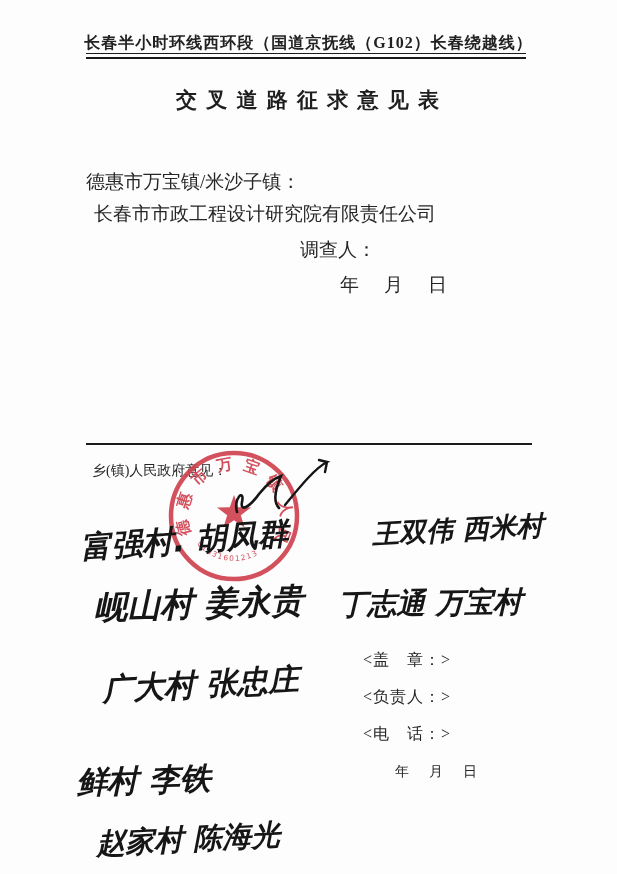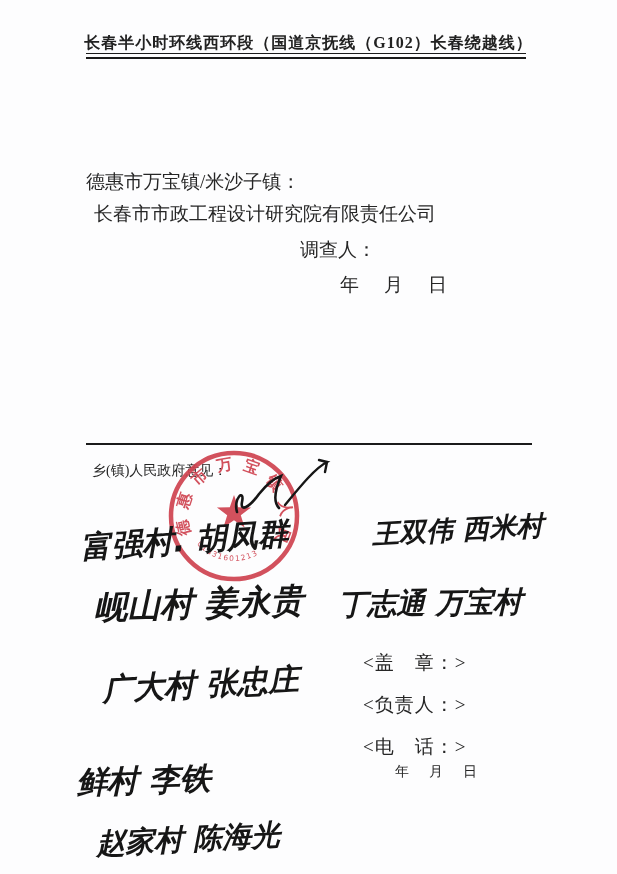--- a/index.html
+++ b/index.html
@@ -25,21 +25,21 @@
   .letter{position:absolute;top:170px;left:86px;width:447px;font-size:19px;line-height:23.8px;}
   .salutation{margin:0;}
   .body-par{margin:0;text-indent:29px;text-align:justify;}
   .company{margin:8px;text-align:left;padding-right:13px;}
   .investigator{margin:12px;padding-left:202px;}
   .date-line{margin:0;padding-left:254px;letter-spacing:3px;}
   
   .sep-rule{position:absolute;top:443px;left:86px;width:446px;height:0;border-top:2.5px solid #1b1b1b;}
   
   .sec-label{position:absolute;top:462px;left:92px;font-size:14px;}
-  .fields{position:absolute;top:650px;left:363px;font-size:19px;}
+  .fields{position:absolute;top:650px;left:363px;font-size:16px;}
   .field-item{margin:0 0 16px 0;letter-spacing:1px;}
   .date-line2{position:absolute;top:763px;left:395px;font-size:14px;letter-spacing:3px;}
   
   .seal{position:absolute;top:446px;left:164px;width:140px;height:140px;opacity:.92;}
   
   .sig{
     position:absolute;font-family:"DejaVu Sans",sans-serif;
     font-style:italic;font-weight:600;color:#161616;white-space:nowrap;
   }
   .sig1{top:520px;left:80px;font-size:31px;transform:rotate(-4deg);}
@@ -51,20 +51,21 @@
   .sig7{top:820px;left:96px;font-size:29px;transform:rotate(-3deg);}
   .flourish{position:absolute;top:450px;left:215px;width:140px;height:85px;}
 </style>
 </head>
 <body>
 
 <div class="page">
 
   <div class="hdr-line">长春半小时环线西环段（国道京抚线（G102）长春绕越线）</div>
   <div class="hdr-rule"></div>
+  <div class="doc-title">交 叉 道 路 征 求 意 见 表</div>
 
   <div class="letter">
     <p class="salutation">德惠市万宝镇/米沙子镇：</p>
     <p class="company">长春市市政工程设计研究院有限责任公司</p>
     <p class="investigator">调查人：</p>
     <p class="date-line">年　月　日</p>
   </div>
 
   <div class="sep-rule"></div>
 

